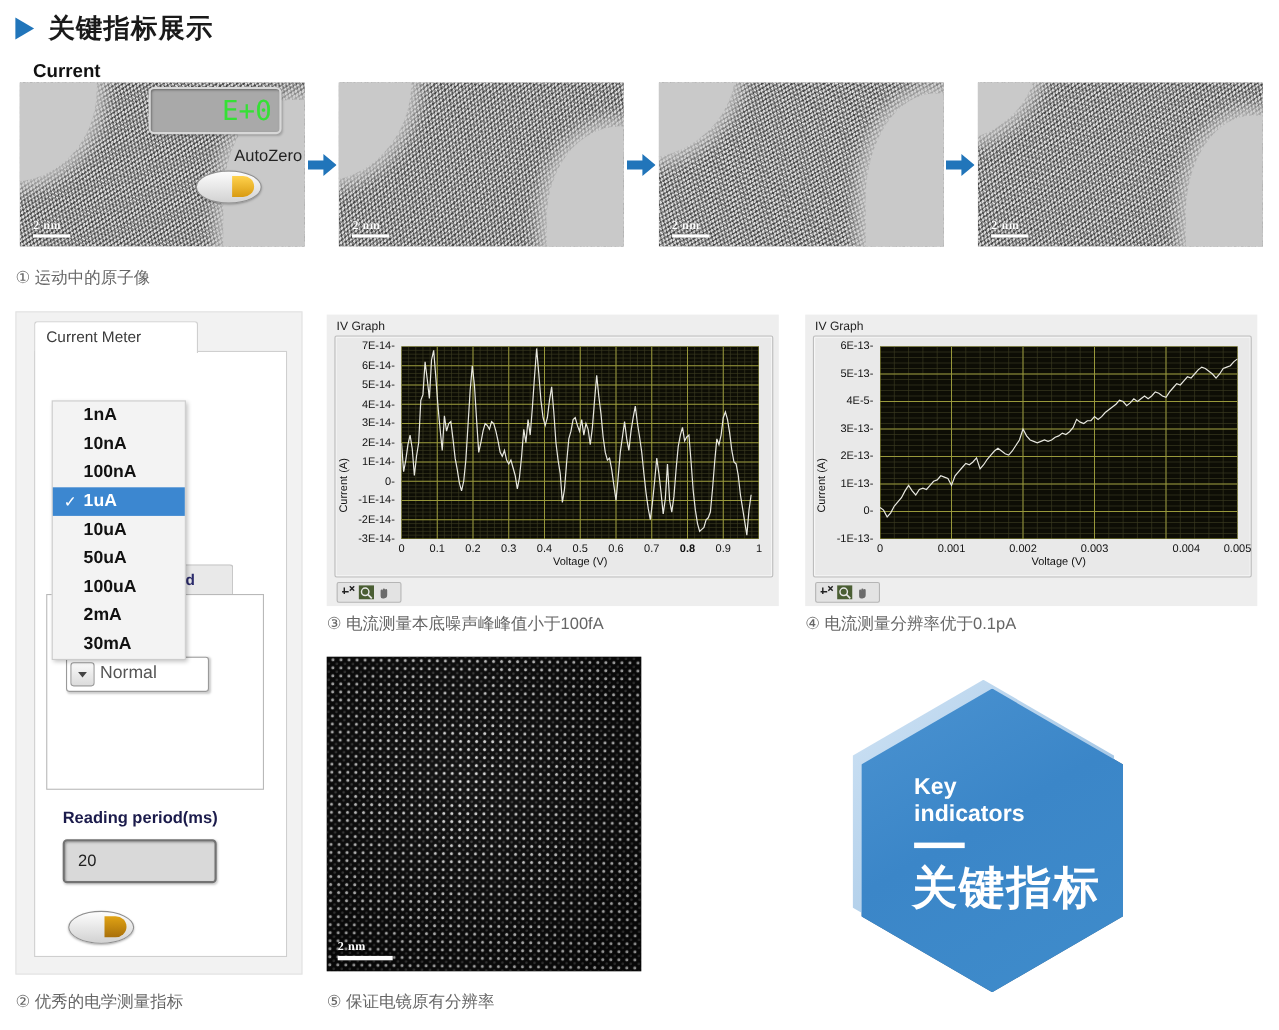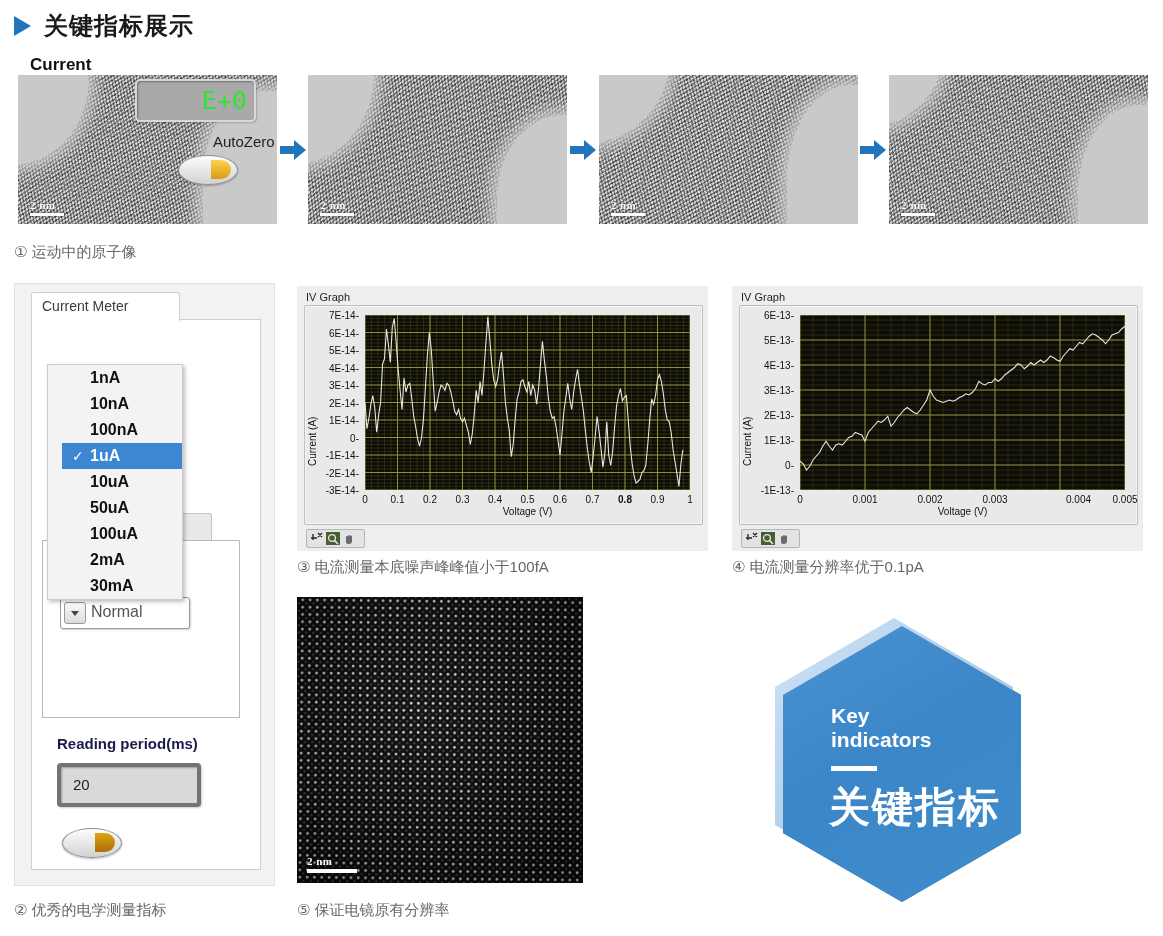--- a/index.html
+++ b/index.html
@@ -70,29 +70,29 @@
   #cm-adv-tab span{position:absolute;left:4px;top:5px;font-size:14px;font-weight:700;color:#2b2b6b;}
   #cm-inner-box{position:absolute;left:42px;top:540px;width:196px;height:176px;background:#ffffff;border:1px solid #b9b9b9;}
   #cm-inner-label{position:absolute;left:160px;top:565px;font-size:14px;font-weight:700;color:#2b2b6b;}
   #cm-combo{position:absolute;left:60px;top:597px;width:128px;height:30px;background:#ffffff;border:1px solid #9a9a9a;
     border-radius:3px;box-shadow:1px 1px 2px rgba(0,0,0,.2);}
   #cm-combo .arrowbtn{position:absolute;left:3px;top:4px;width:20px;height:20px;background:linear-gradient(#fafafa,#dcdcdc);
     border:1px solid #9a9a9a;border-radius:3px;display:flex;align-items:center;justify-content:center;}
   #cm-combo .arrowbtn i{width:0;height:0;border-left:4px solid transparent;border-right:4px solid transparent;border-top:5px solid #444;display:block;}
   #cm-combo .ctext{position:absolute;left:30px;top:5px;font-size:16px;color:#555;}
   #cm-reading-label{position:absolute;left:57px;top:735px;font-size:15px;font-weight:700;color:#1b1b4b;}
-  #cm-reading-box{position:absolute;left:57px;top:763px;width:136px;height:36px;background:#d9d9d9;border:4px solid #737373;
+  #cm-reading-box{position:absolute;left:57px;top:763px;width:136px;height:36px;background:#d9d9d9;border:2px solid #737373;
     border-radius:4px;box-shadow:inset 1px 1px 2px rgba(0,0,0,.3),1px 1px 2px rgba(0,0,0,.2);text-align:right;}
   #cm-reading-box span{position:absolute;left:12px;top:9px;font-size:15px;color:#222;}
   #cm-bottom-switch{position:absolute;left:62px;top:828px;}
   #cm-bottom-switch .knob{background:linear-gradient(#e0a314,#a9700a);}
 
   
   #cm-dropdown{position:absolute;left:47px;top:364px;width:120px;background:#f3f3f3;border:1px solid #cccccc;
-    box-shadow:2px 2px 4px rgba(0,0,0,.25);z-index:20;padding-left:14px;}
+    box-shadow:2px 2px 4px rgba(0,0,0,.25);z-index:20;}
   #cm-dropdown .opt{height:26px;line-height:26px;font-size:16px;font-weight:700;color:#111;padding-left:28px;position:relative;}
   #cm-dropdown .opt.sel{background:#3c87d0;color:#ffffff;}
   #cm-dropdown .opt .chk{position:absolute;left:10px;top:0;font-size:14px;}
 
   
   .ivpanel{position:absolute;background:#eeeeee;}
   .ivtitle{position:absolute;left:9px;top:5px;font-size:11px;color:#222;}
   .ivframe{position:absolute;background:#e9e9e9;border:1px solid #bdbdbd;border-radius:2px;
     box-shadow:inset 0 0 0 1px #f6f6f6;}
   .plotarea{position:absolute;background:#0d0d05;}
@@ -525,21 +525,21 @@
             <line y1="0" y2="175" x1="195" x2="195" stroke="#9a9a3c" stroke-width="0.9"></line>
             <line y1="0" y2="175" x1="260" x2="260" stroke="#9a9a3c" stroke-width="0.9"></line>
             <line y1="0" y2="175" x1="325" x2="325" stroke="#9a9a3c" stroke-width="0.9"></line>
           </g>
           <path d="M0.00 146.25 L3.25 148.75 L6.50 155.00 L9.75 151.25 L13.00 145.00 L16.25 141.25 L19.50 137.50 L22.75 131.25 L26.00 126.25 L29.25 131.25 L32.50 135.00 L35.75 130.00 L39.00 128.75 L42.25 130.00 L45.50 126.25 L48.75 122.50 L52.00 121.25 L55.25 117.50 L58.50 118.75 L61.75 120.00 L65.00 126.25 L68.25 117.50 L71.50 113.75 L74.75 110.00 L78.00 106.25 L81.25 107.50 L84.50 105.00 L87.75 101.25 L91.00 111.25 L94.25 107.50 L97.50 102.50 L100.75 98.75 L104.00 95.00 L107.25 92.50 L110.50 95.00 L113.75 97.50 L117.00 98.75 L120.25 95.00 L123.50 90.00 L126.75 85.00 L130.00 75.00 L133.25 81.25 L136.50 85.00 L139.75 86.25 L143.00 87.50 L146.25 86.25 L149.50 85.00 L152.75 86.25 L156.00 85.00 L159.25 82.50 L162.50 81.25 L165.75 78.75 L169.00 80.00 L172.25 77.50 L175.50 73.75 L178.75 66.25 L182.00 68.75 L185.25 70.00 L188.50 67.50 L191.75 67.50 L195.00 63.75 L198.25 66.25 L201.50 63.75 L204.75 60.00 L208.00 57.50 L211.25 55.00 L214.50 52.50 L217.75 48.75 L221.00 50.00 L224.25 53.75 L227.50 51.25 L230.75 47.50 L234.00 50.00 L237.25 47.50 L240.50 45.00 L243.75 47.50 L247.00 45.00 L250.25 41.25 L253.50 42.50 L256.75 45.00 L260.00 46.25 L263.25 41.25 L266.50 37.50 L269.75 33.75 L273.00 35.00 L276.25 31.25 L279.50 27.50 L282.75 28.75 L286.00 25.00 L289.25 21.25 L292.50 18.75 L295.75 20.00 L299.00 22.50 L302.25 25.00 L305.50 28.75 L308.75 25.00 L312.00 20.00 L315.25 18.75 L318.50 17.50 L321.75 13.75 L325.00 11.25 " fill="none" stroke="#e8e8e0" stroke-width="1.1"></path>
         </svg>
       </div>
     <div class="xtitle" style="left:60px;top:200px;width:325px;">Voltage (V)</div>
   <div class="ylab" style="left: 14px; width: 40px; top: 9px;">6E-13-</div>
       <div class="ylab" style="left: 14px; width: 40px; top: 34px;">5E-13-</div>
-      <div class="ylab" style="left: 14px; width: 40px; top: 59px;">4E-13-</div>
+      <div class="ylab" style="left: 14px; width: 40px; top: 59px;">4E-5-</div>
       <div class="ylab" style="left: 14px; width: 40px; top: 84px;">3E-13-</div>
       <div class="ylab" style="left: 14px; width: 40px; top: 109px;">2E-13-</div>
       <div class="ylab" style="left: 14px; width: 40px; top: 134px;">1E-13-</div>
       <div class="ylab" style="left: 14px; width: 40px; top: 159px;">0-</div>
       <div class="ylab" style="left: 14px; width: 40px; top: 184px;">-1E-13-</div>
       <div class="xlab" style="left: 60px; top: 188px;">0</div>
       <div class="xlab" style="left: 125px; top: 188px;">0.001</div>
       <div class="xlab" style="left: 190px; top: 188px;">0.002</div>
       <div class="xlab" style="left: 255px; top: 188px;">0.003</div>
       <div class="xlab" style="left: 320px; top: 188px; padding-left: 37px;">0.004</div>

